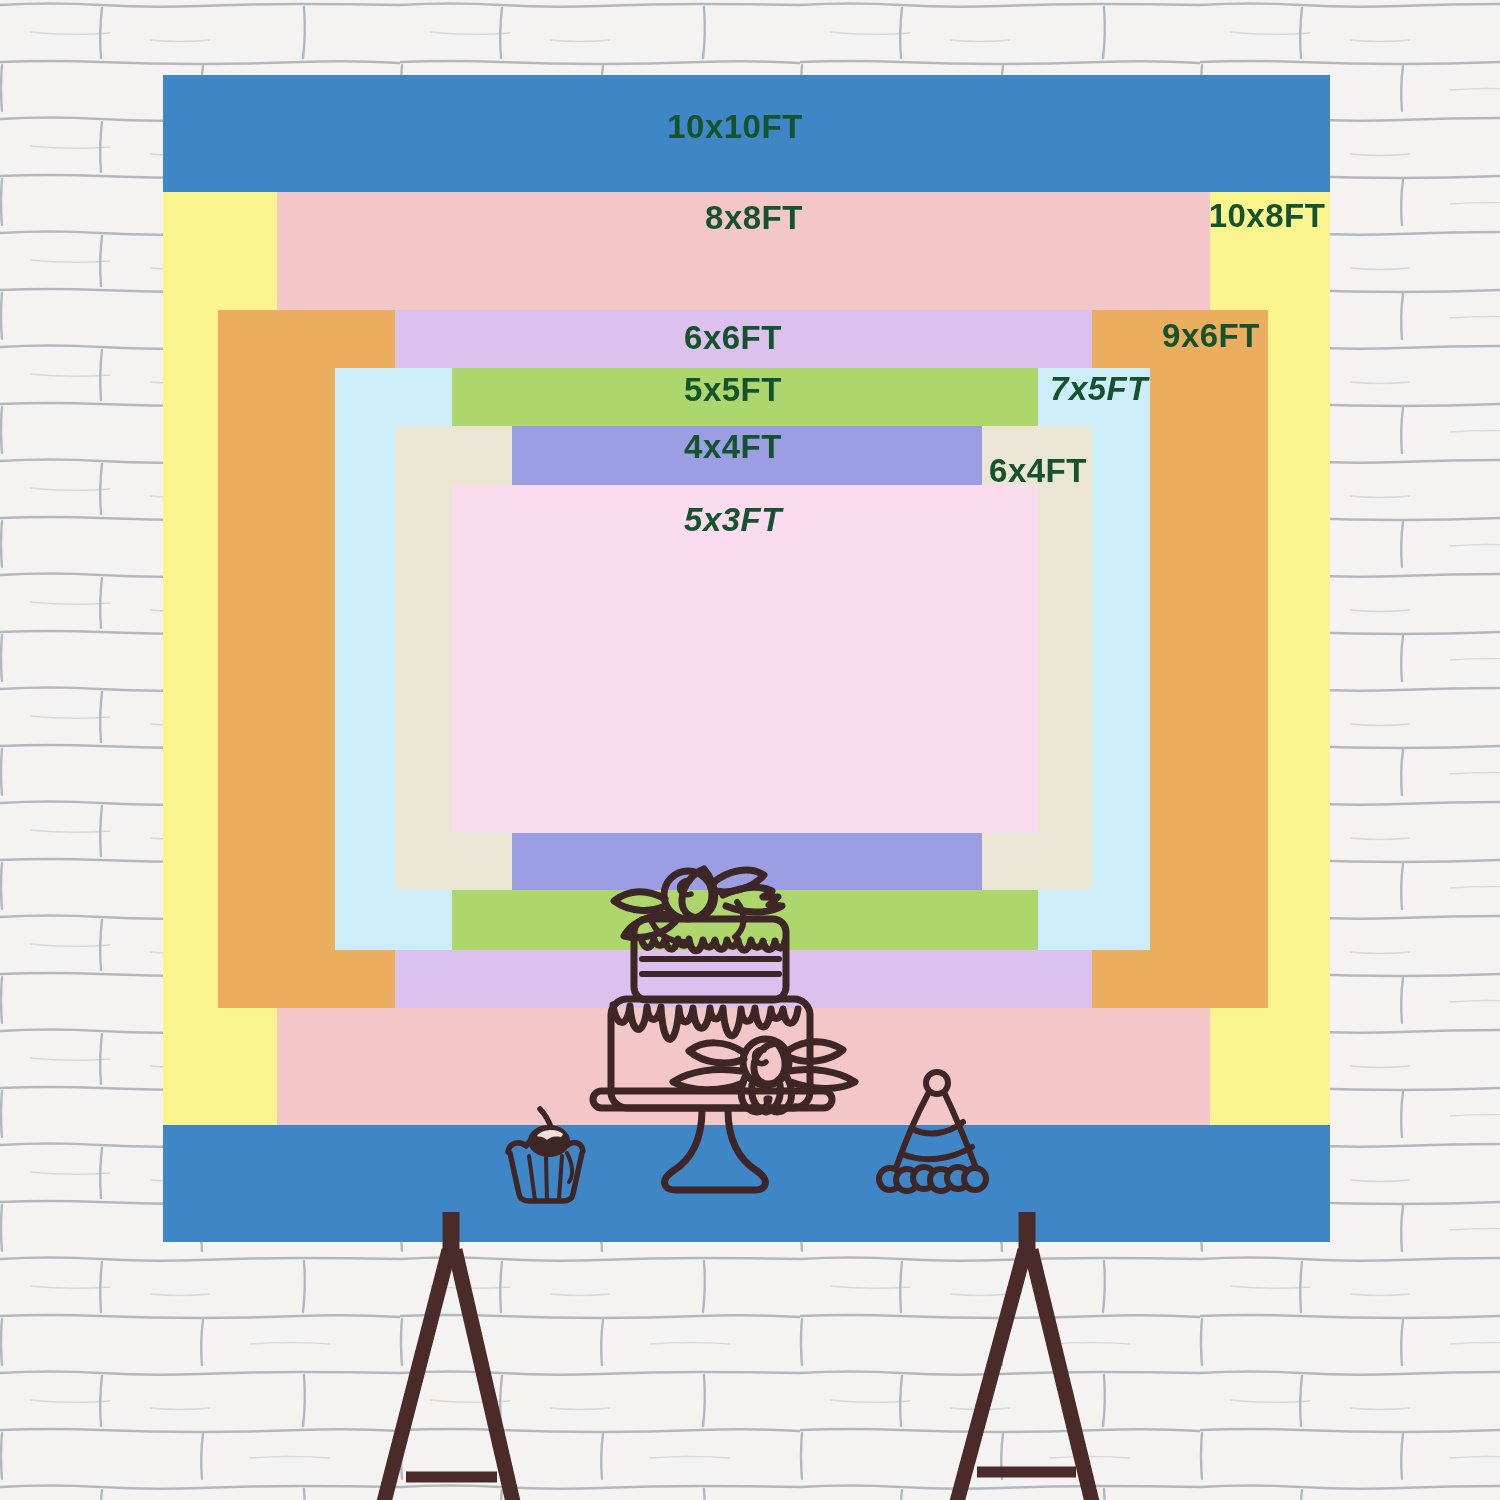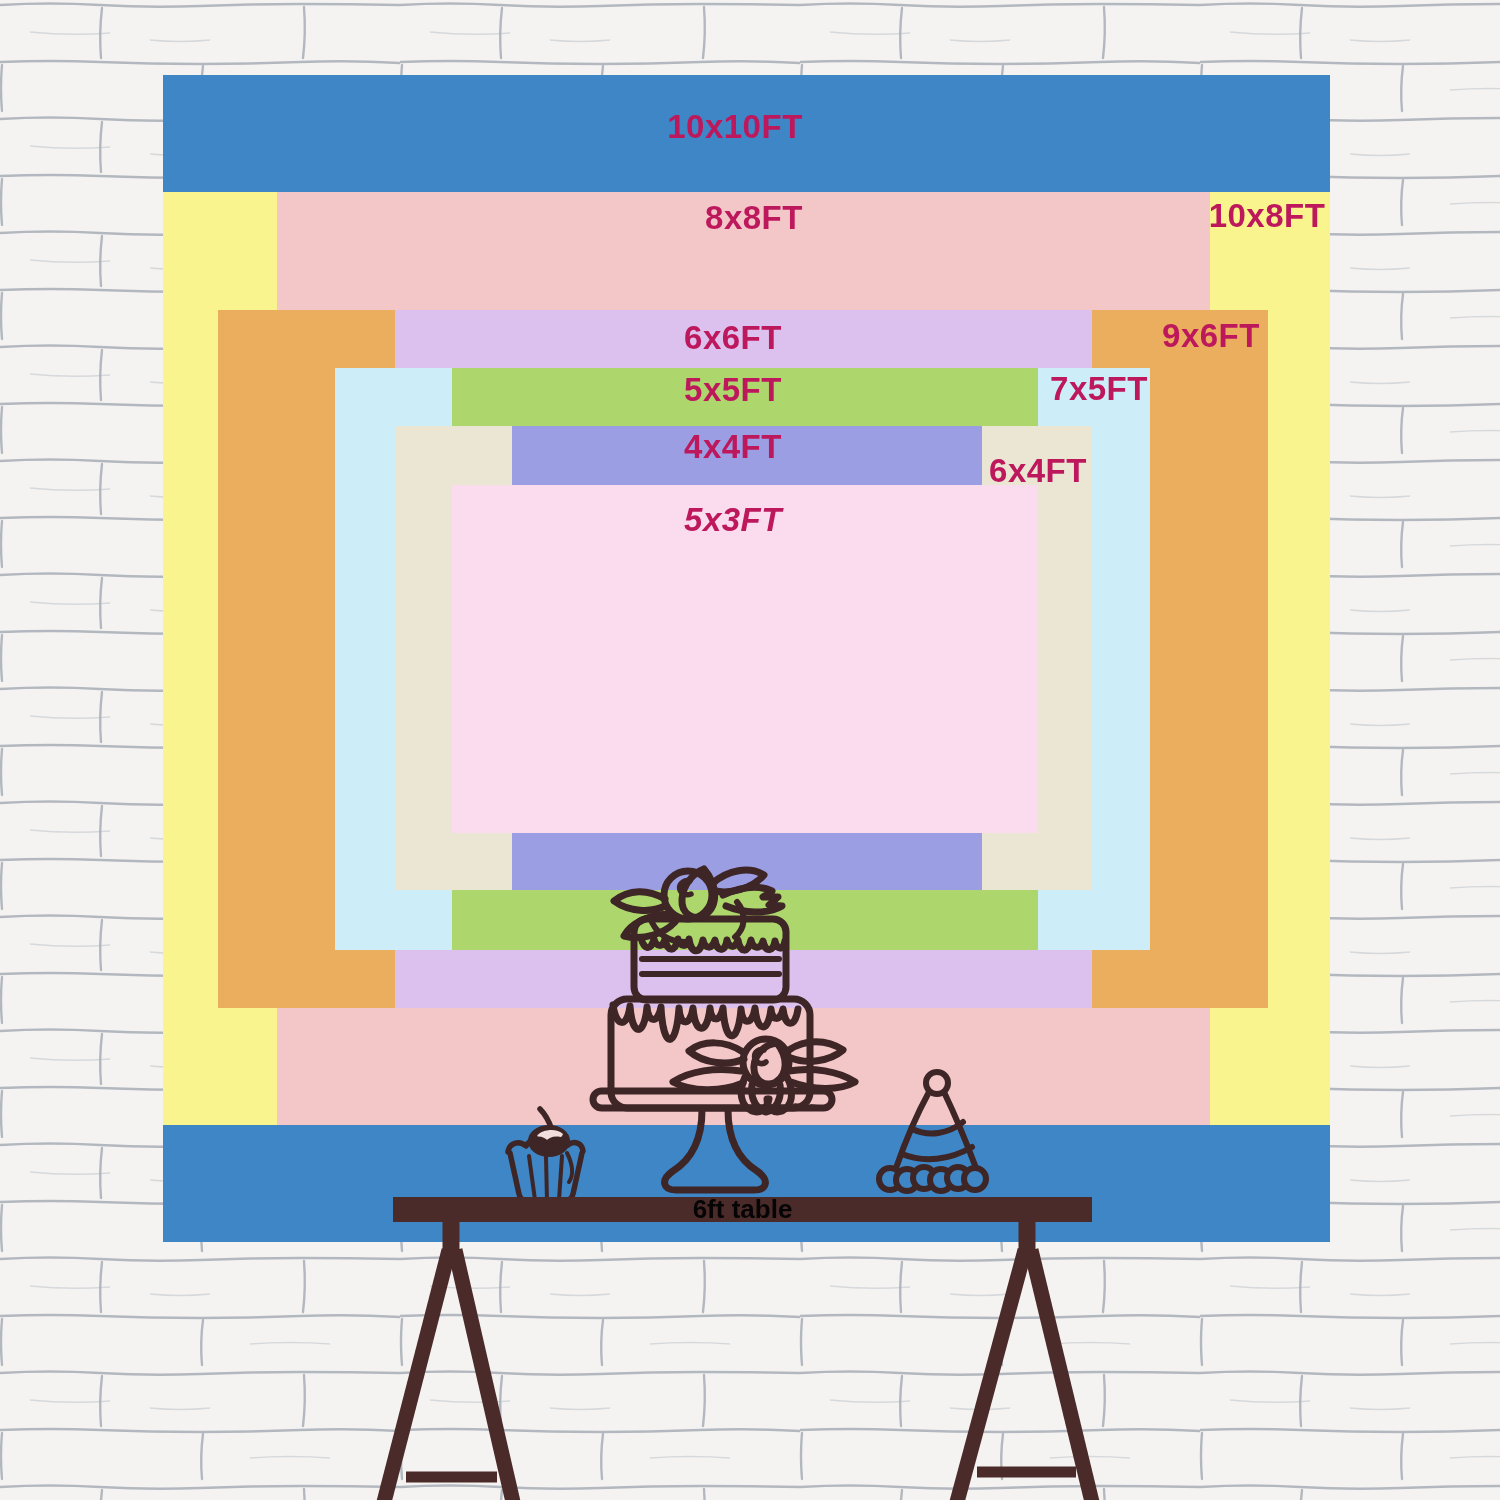--- a/index.html
+++ b/index.html
@@ -10,21 +10,21 @@
     font-family:"Liberation Sans", sans-serif;
   }
   .wall-svg{position:absolute;left:0;top:0;}
   .rect{position:absolute;}
   .size-label{
     position:absolute;
     transform:translateX(-50%);
     font-size:33px;
     font-weight:600;
     letter-spacing:.5px;
-    color:#be185d;
+    color:#14532d;
     white-space:nowrap;
     line-height:1.05;
   }
   .art-svg{position:absolute;left:0;top:0;pointer-events:none;}
   .table-bar{
     position:absolute;
     left:393px;top:1197px;width:699px;height:25px;
     display:flex;align-items:center;justify-content:center;
   }
   .table-label{
@@ -145,27 +145,24 @@
           <circle cx="907" cy="1180" r="11"></circle>
           <circle cx="924" cy="1178" r="11"></circle>
           <circle cx="941" cy="1180" r="11"></circle>
           <circle cx="958" cy="1178" r="11"></circle>
           <circle cx="975" cy="1179" r="11"></circle>
         </g>
       </g>
     </g>
   </svg>
 
-  <div class="table-bar" style="background: rgb(74, 43, 41);">
-    <span class="table-label">6ft table</span>
-  </div>
 
   <span class="size-label" style="left:735px;top:110px;">10x10FT</span>
   <span class="size-label" style="left:734px;top:201px;margin-left:20px;">8x8FT</span>
   <span class="size-label" style="left:1267px;top:199px;">10x8FT</span>
   <span class="size-label" style="left:733px;top:321px;">6x6FT</span>
   <span class="size-label" style="left:1211px;top:319px;">9x6FT</span>
   <span class="size-label" style="left:733px;top:373px;">5x5FT</span>
-  <span class="size-label" style="left:1099px;top:372px;">7x5FT</span>
+  <span class="size-label" style="left:1099px;top:372px;font-style:italic;">7x5FT</span>
   <span class="size-label" style="left:733px;top:430px;">4x4FT</span>
   <span class="size-label" style="left:1038px;top:430px;margin-top:24px;">6x4FT</span>
   <span class="size-label" style="left:733px;top:503px;font-style:italic;">5x3FT</span>
 </div>
 
 </body></html>

